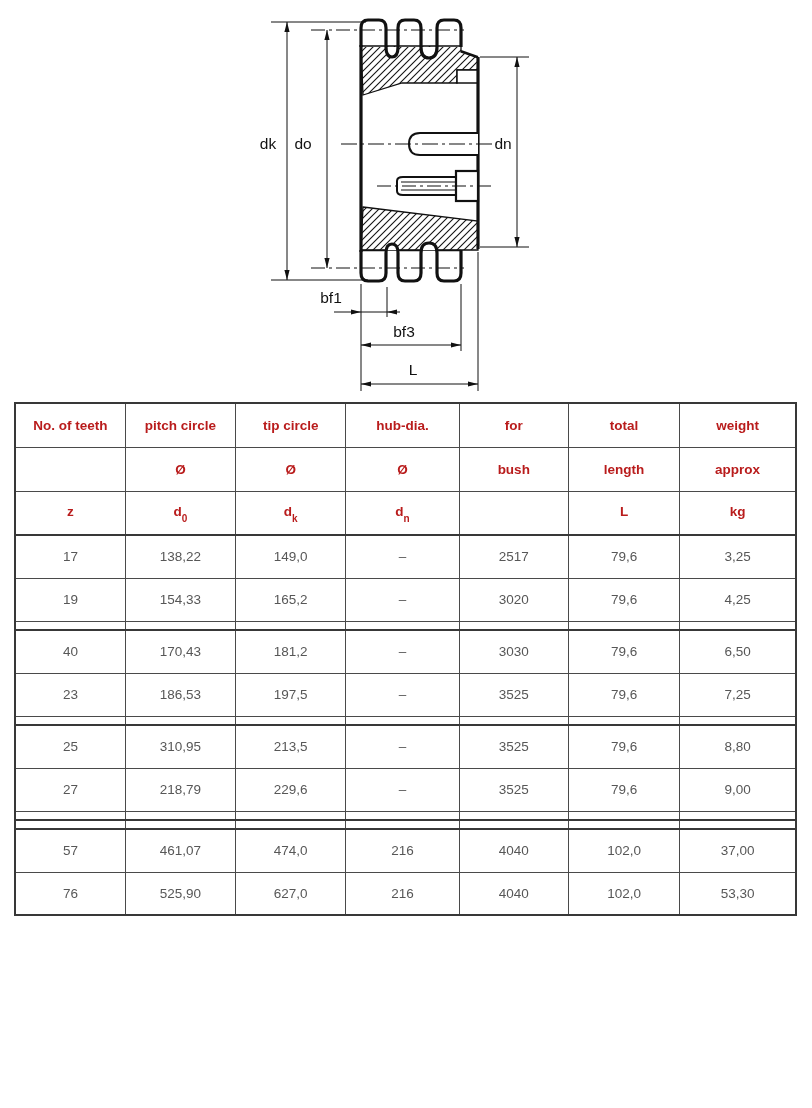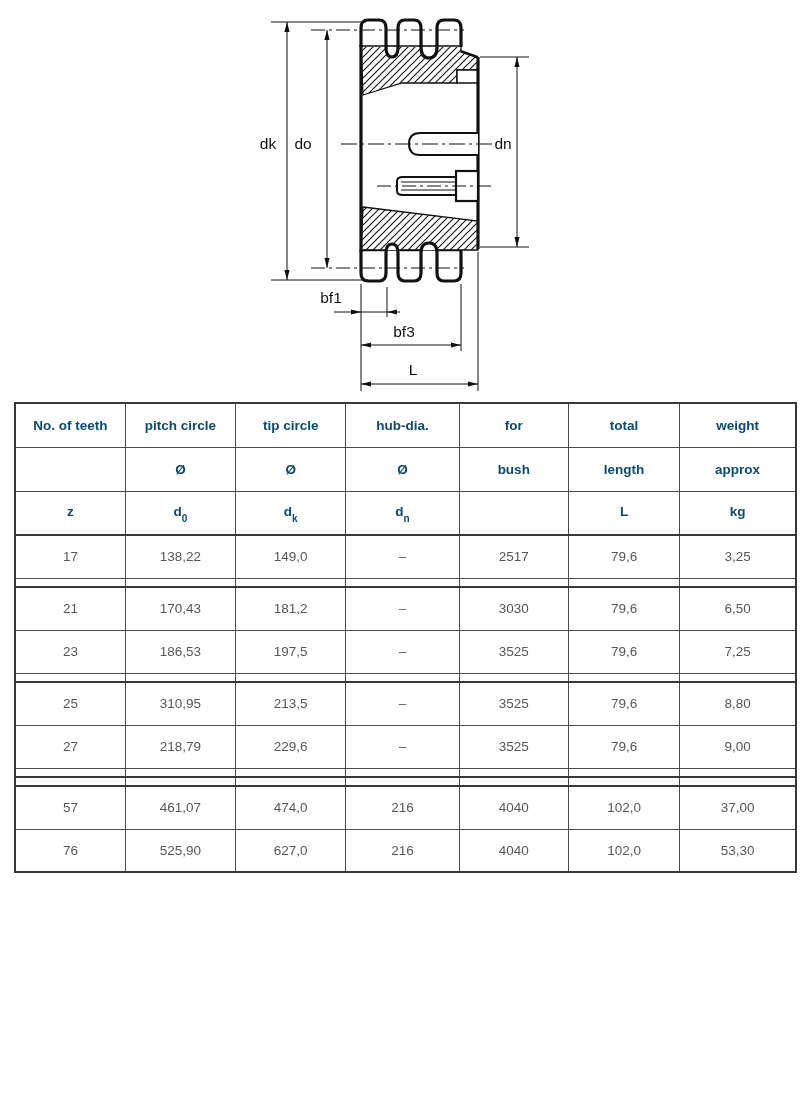--- a/index.html
+++ b/index.html
@@ -17,21 +17,21 @@
     border:2px solid #383838;
   }
   table.spec th, table.spec td {
     border:1px solid #4a4a4a;
     text-align:center;
     vertical-align:middle;
     font-size:13.5px;
     background:#fff;
   }
   table.spec thead th {
-    color:#0c4a6e;
+    color:#b91c1c;
     font-weight:bold;
     height:44px;
   }
   table.spec thead tr:last-child th { border-bottom:2px solid #383838; }
   table.spec tbody td {
     color:#575757;
     font-weight:normal;
     height:43px;
   }
   table.spec tr.separator td {
@@ -168,31 +168,40 @@
     <tbody>
         <tr>
           <td>17</td>
           <td>138,22</td>
           <td>149,0</td>
           <td>–</td>
           <td>2517</td>
           <td>79,6</td>
           <td>3,25</td>
         </tr>
-        <tr class="separator">
-          <td></td>
-          <td></td>
-          <td></td>
-          <td></td>
-          <td></td>
-          <td></td>
-          <td></td>
-        </tr>
-        <tr>
-          <td>21</td>
+        <tr>
+          <td>19</td>
+          <td>154,33</td>
+          <td>165,2</td>
+          <td>–</td>
+          <td>3020</td>
+          <td>79,6</td>
+          <td>4,25</td>
+        </tr>
+        <tr class="separator">
+          <td></td>
+          <td></td>
+          <td></td>
+          <td></td>
+          <td></td>
+          <td></td>
+          <td></td>
+        </tr>
+        <tr>
+          <td>40</td>
           <td>170,43</td>
           <td>181,2</td>
           <td>–</td>
           <td>3030</td>
           <td>79,6</td>
           <td>6,50</td>
         </tr>
         <tr>
           <td>23</td>
           <td>186,53</td>

